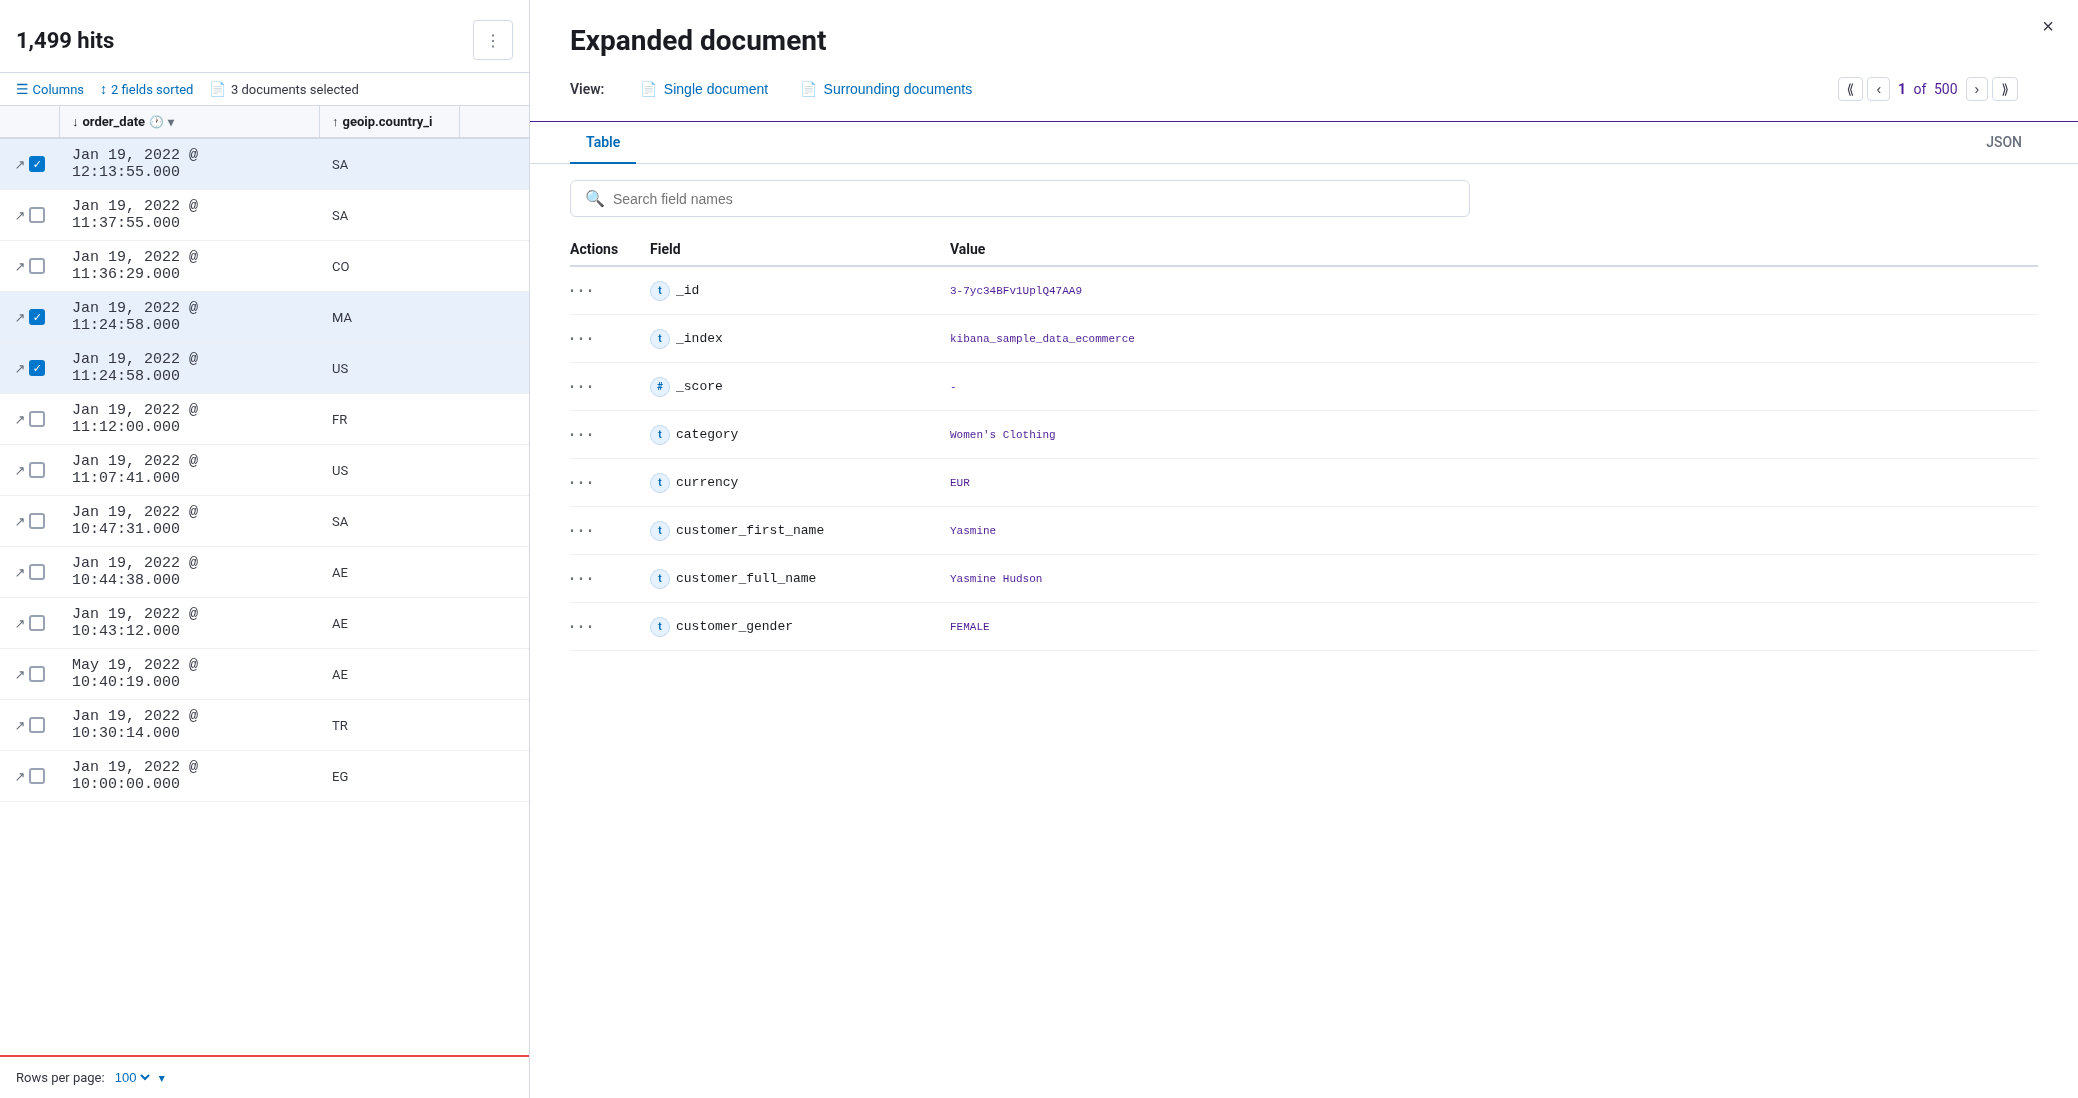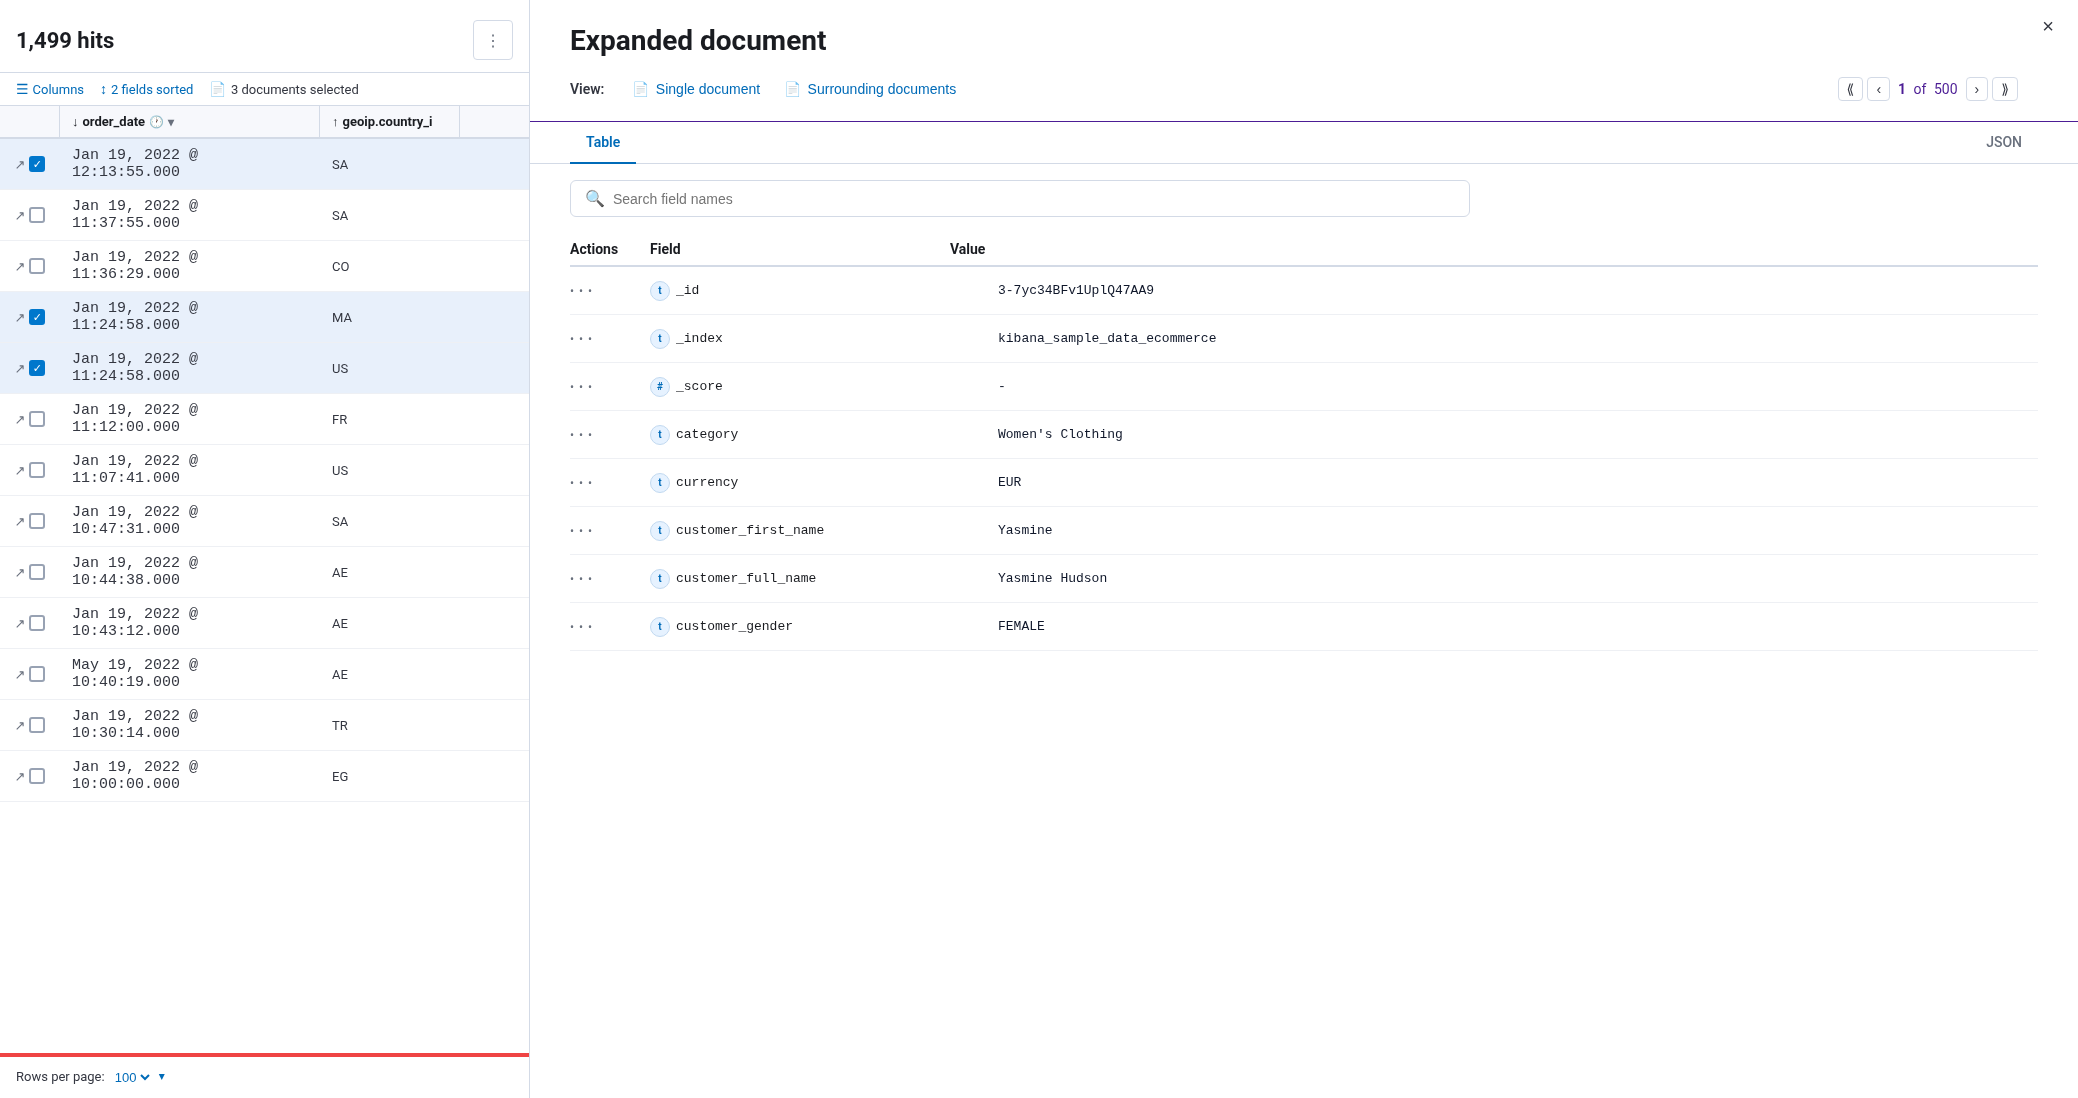--- a/index.html
+++ b/index.html
@@ -162,22 +162,23 @@
     }
 
     .expand-icon {
       color: #69707d;
       cursor: pointer;
       font-size: 13px;
     }
 
     .rows-per-page {
       padding: 12px 16px;
-      border-top: 4px solid #ef4444;
-      display: flex;
+      border-top: 2px solid #ef4444;
+      display: flex;
+      align-items: center;
       gap: 6px;
       font-size: 13px;
       color: #343741;
     }
 
     .rows-per-page select {
       border: none;
       background: transparent;
       font-size: 13px;
       color: #006bb8;
@@ -405,24 +406,23 @@
     }
 
     .field-name {
       font-size: 13px;
       color: #1a1c21;
       font-family: Liberation Mono, monospace;
     }
 
     .doc-value {
       flex: 1;
-      font-size: 13px;
-      color: #0f172a;
+      font-size: 11px;
+      color: #4c1d95;
       font-family: 'Courier New', monospace;
-      margin-left: 48px;
     }
 
     
     ::-webkit-scrollbar { width: 6px; height: 6px; }
     ::-webkit-scrollbar-track { background: #f5f7fa; }
     ::-webkit-scrollbar-thumb { background: #c0c7d4; border-radius: 3px; }
   </style>
 </head>
 <body>
 
@@ -583,21 +583,21 @@
 </div>
 
 <div class="right-panel">
 
   <button class="close-btn">×</button>
 
   <div class="panel-header">
     <div class="panel-title">Expanded document</div>
 
     <div class="view-row">
-      <div style="display:flex;align-items:center;gap:8px;">
+      <div style="display:flex;align-items:center;gap:16px;">
         <span class="view-label">View:</span>
         <button class="view-btn">
           <span style="font-size:14px;">📄</span>
           <span>Single document</span>
         </button>
         <button class="view-btn">
           <span style="font-size:14px;">📄</span>
           <span>Surrounding documents</span>
         </button>
       </div>

